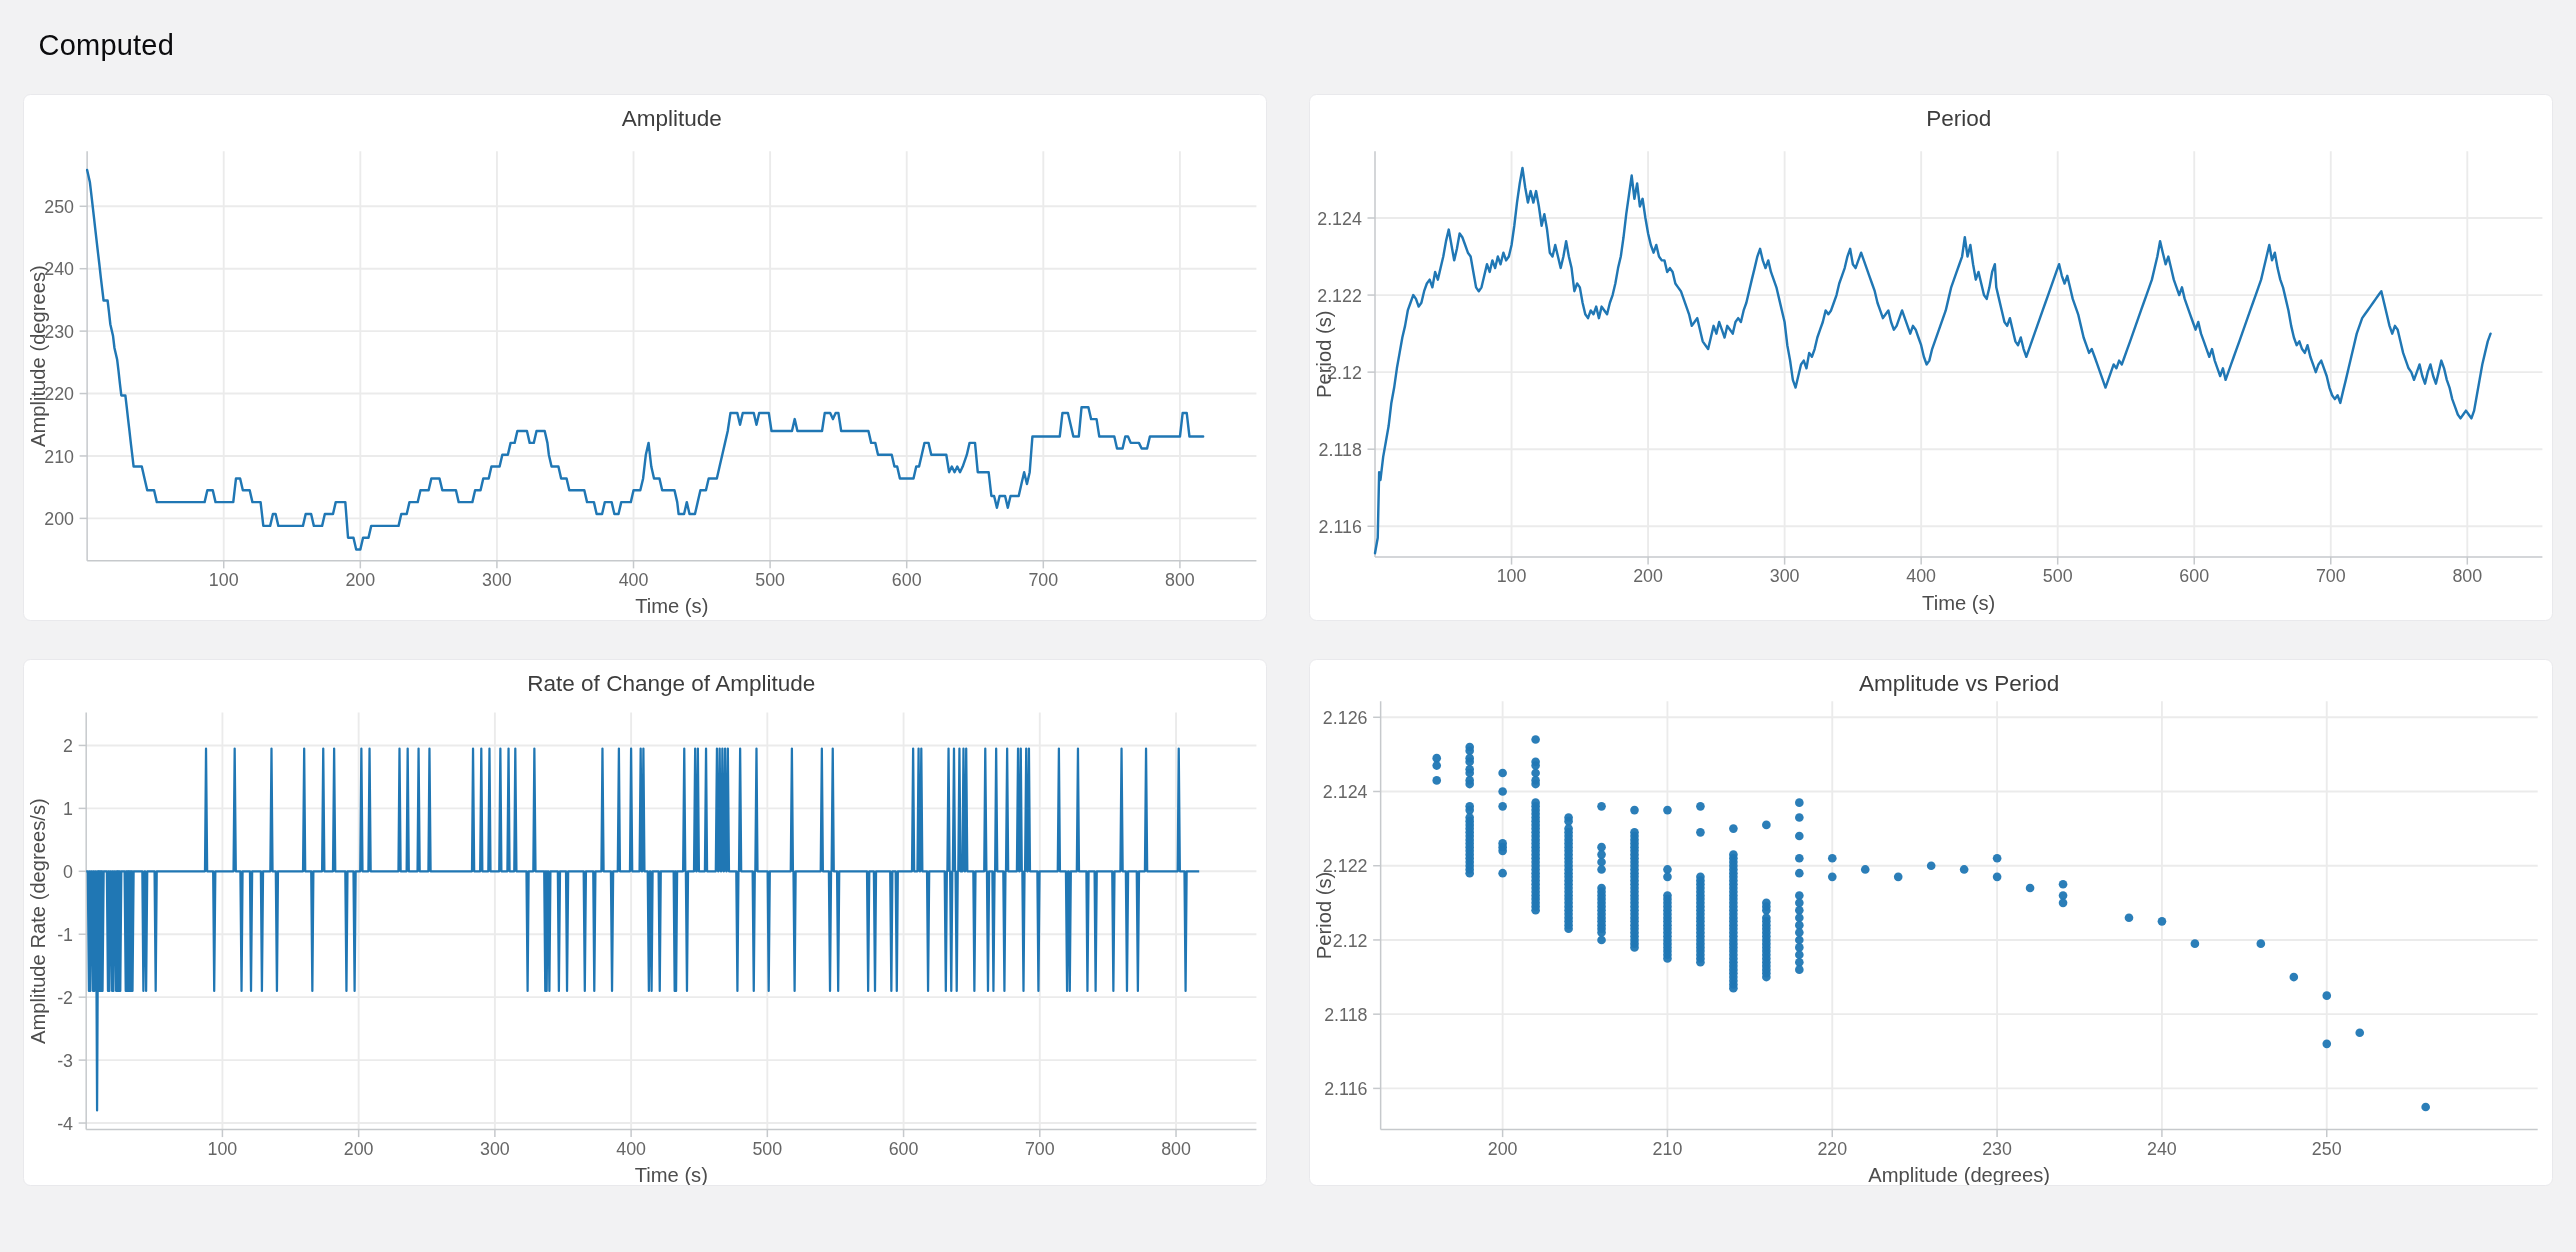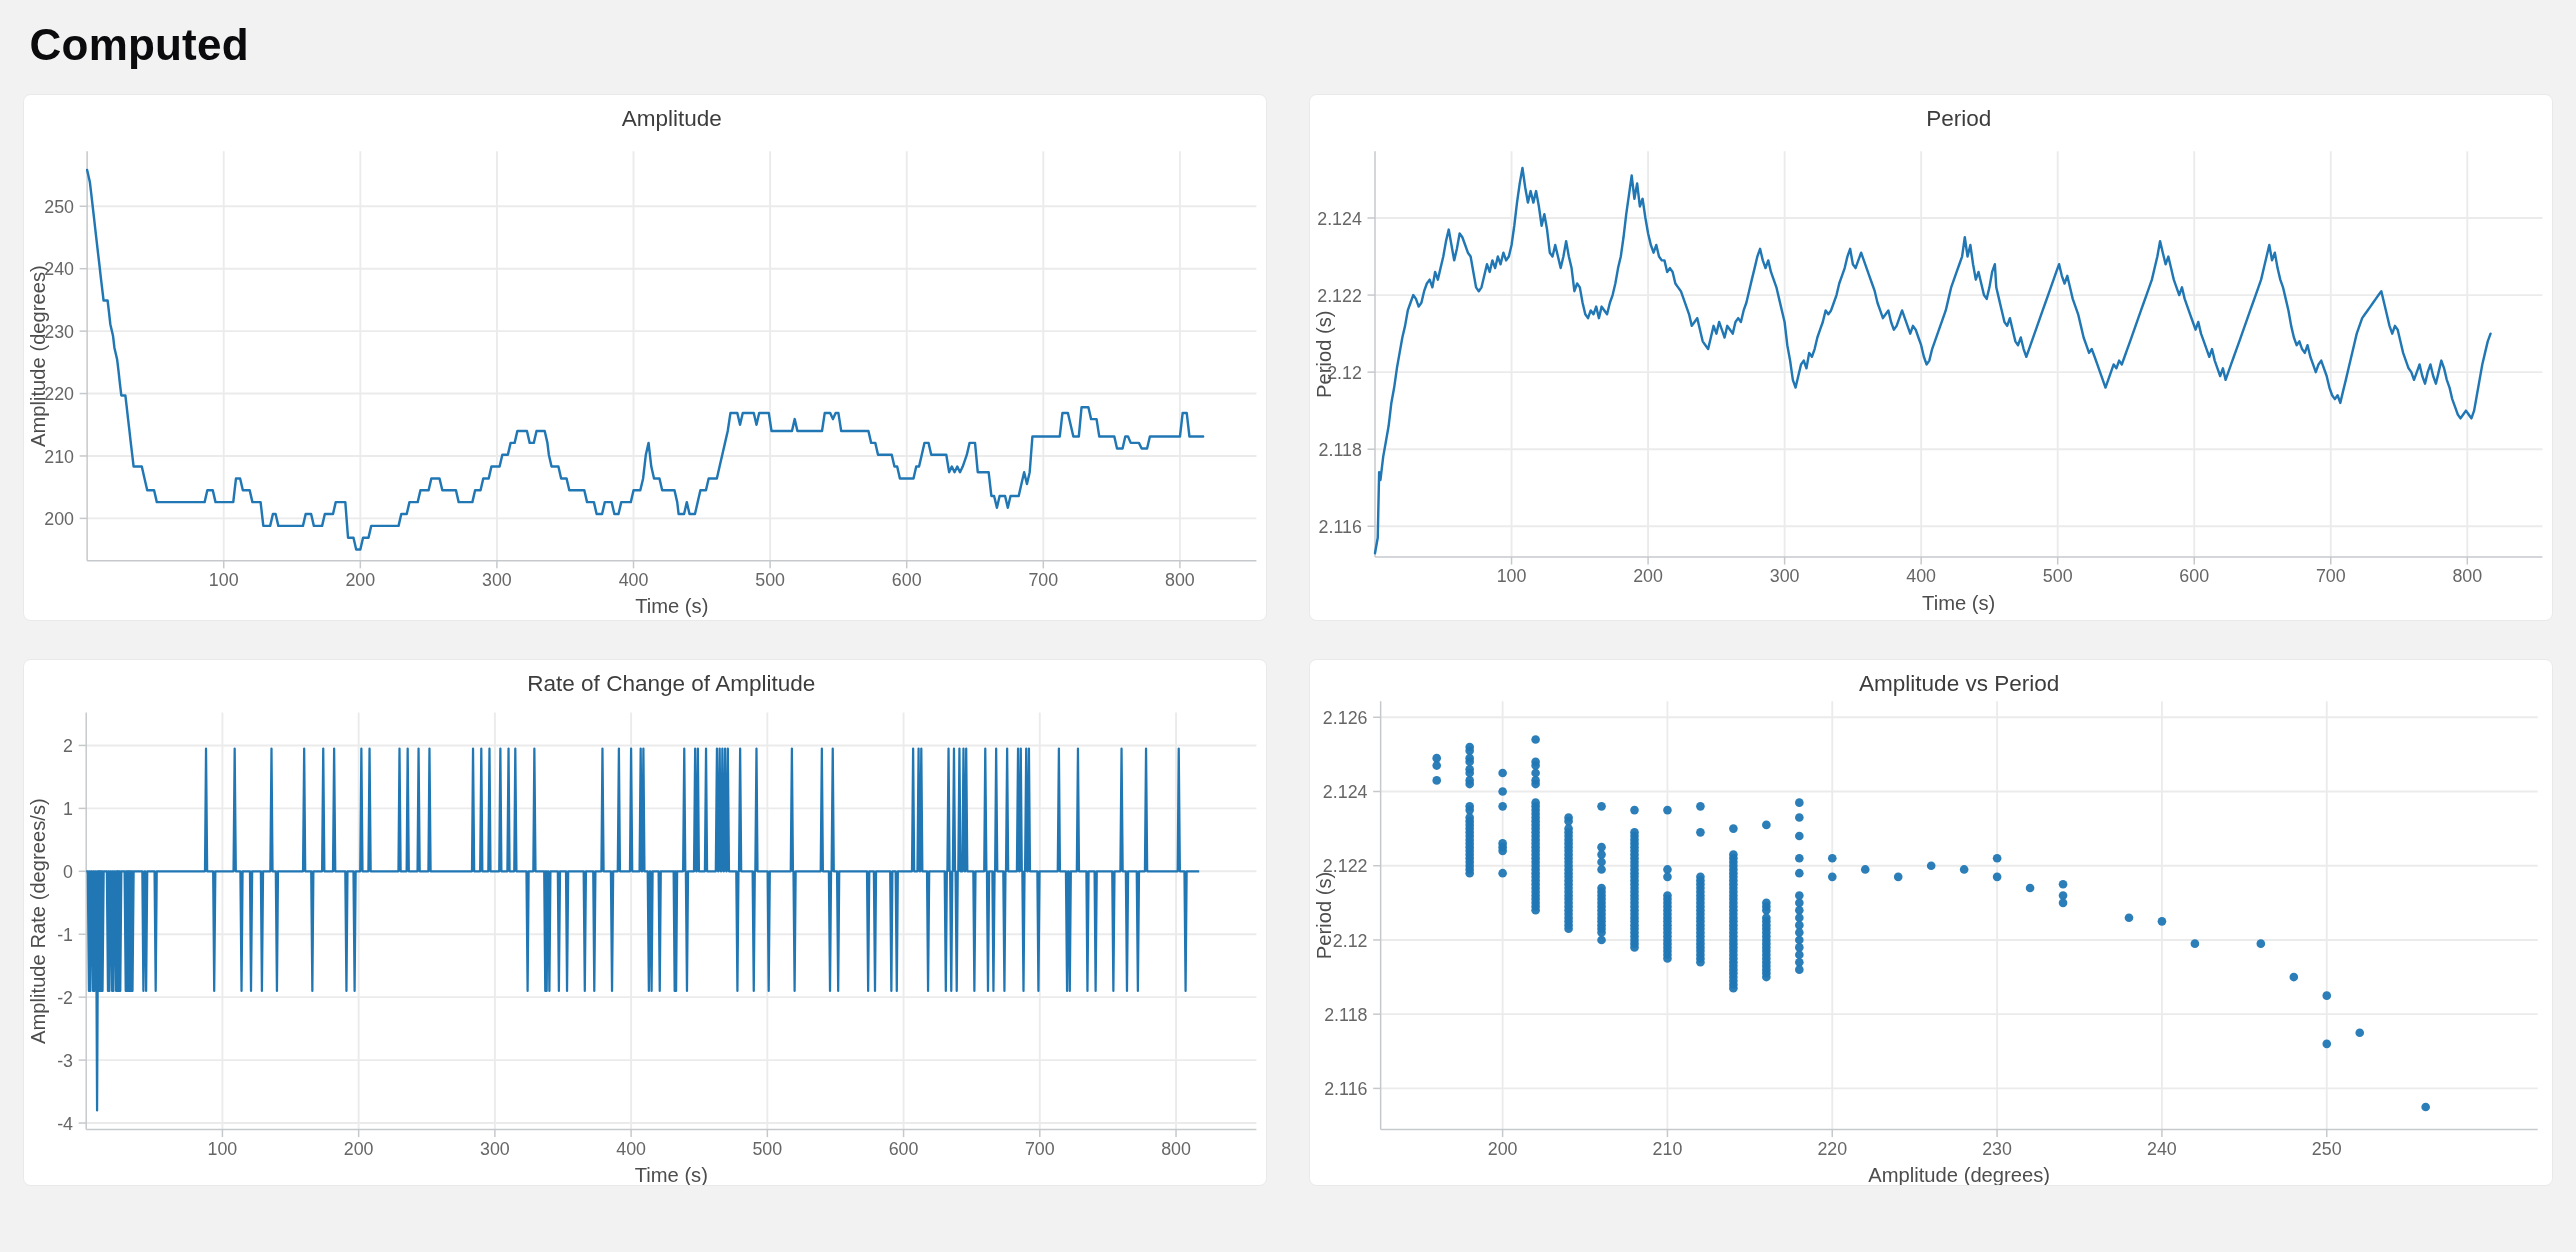--- a/index.html
+++ b/index.html
@@ -3,22 +3,22 @@
 <meta charset="utf-8">
 <style>
   html,body{margin:0;padding:0;}
   body{
     width:2576px;height:1253px;position:relative;
     background:#f2f2f3;
     font-family:"Liberation Sans","DejaVu Sans",sans-serif;
     overflow:hidden;
   }
   h1.page-title{
-    position:absolute;left:22.6px;top:13px;margin:7px;
-    font-size:44px;font-weight:700;color:#0b0b0d;letter-spacing:0.2px;
+    position:absolute;left:22.6px;top:13px;margin:16px;
+    font-size:29px;font-weight:400;color:#0b0b0d;letter-spacing:0.2px;
   }
   .card{
     position:absolute;width:1244px;height:527px;
     background:#ffffff;border:0.9px solid #e9e9ec;border-radius:7.5px;
     box-sizing:border-box;
   }
   #card-amplitude{left:22.6px;top:94px}
   #card-period{left:1309px;top:94px}
   #card-rate{left:22.6px;top:659px}
   #card-scatter{left:1309px;top:659px}

